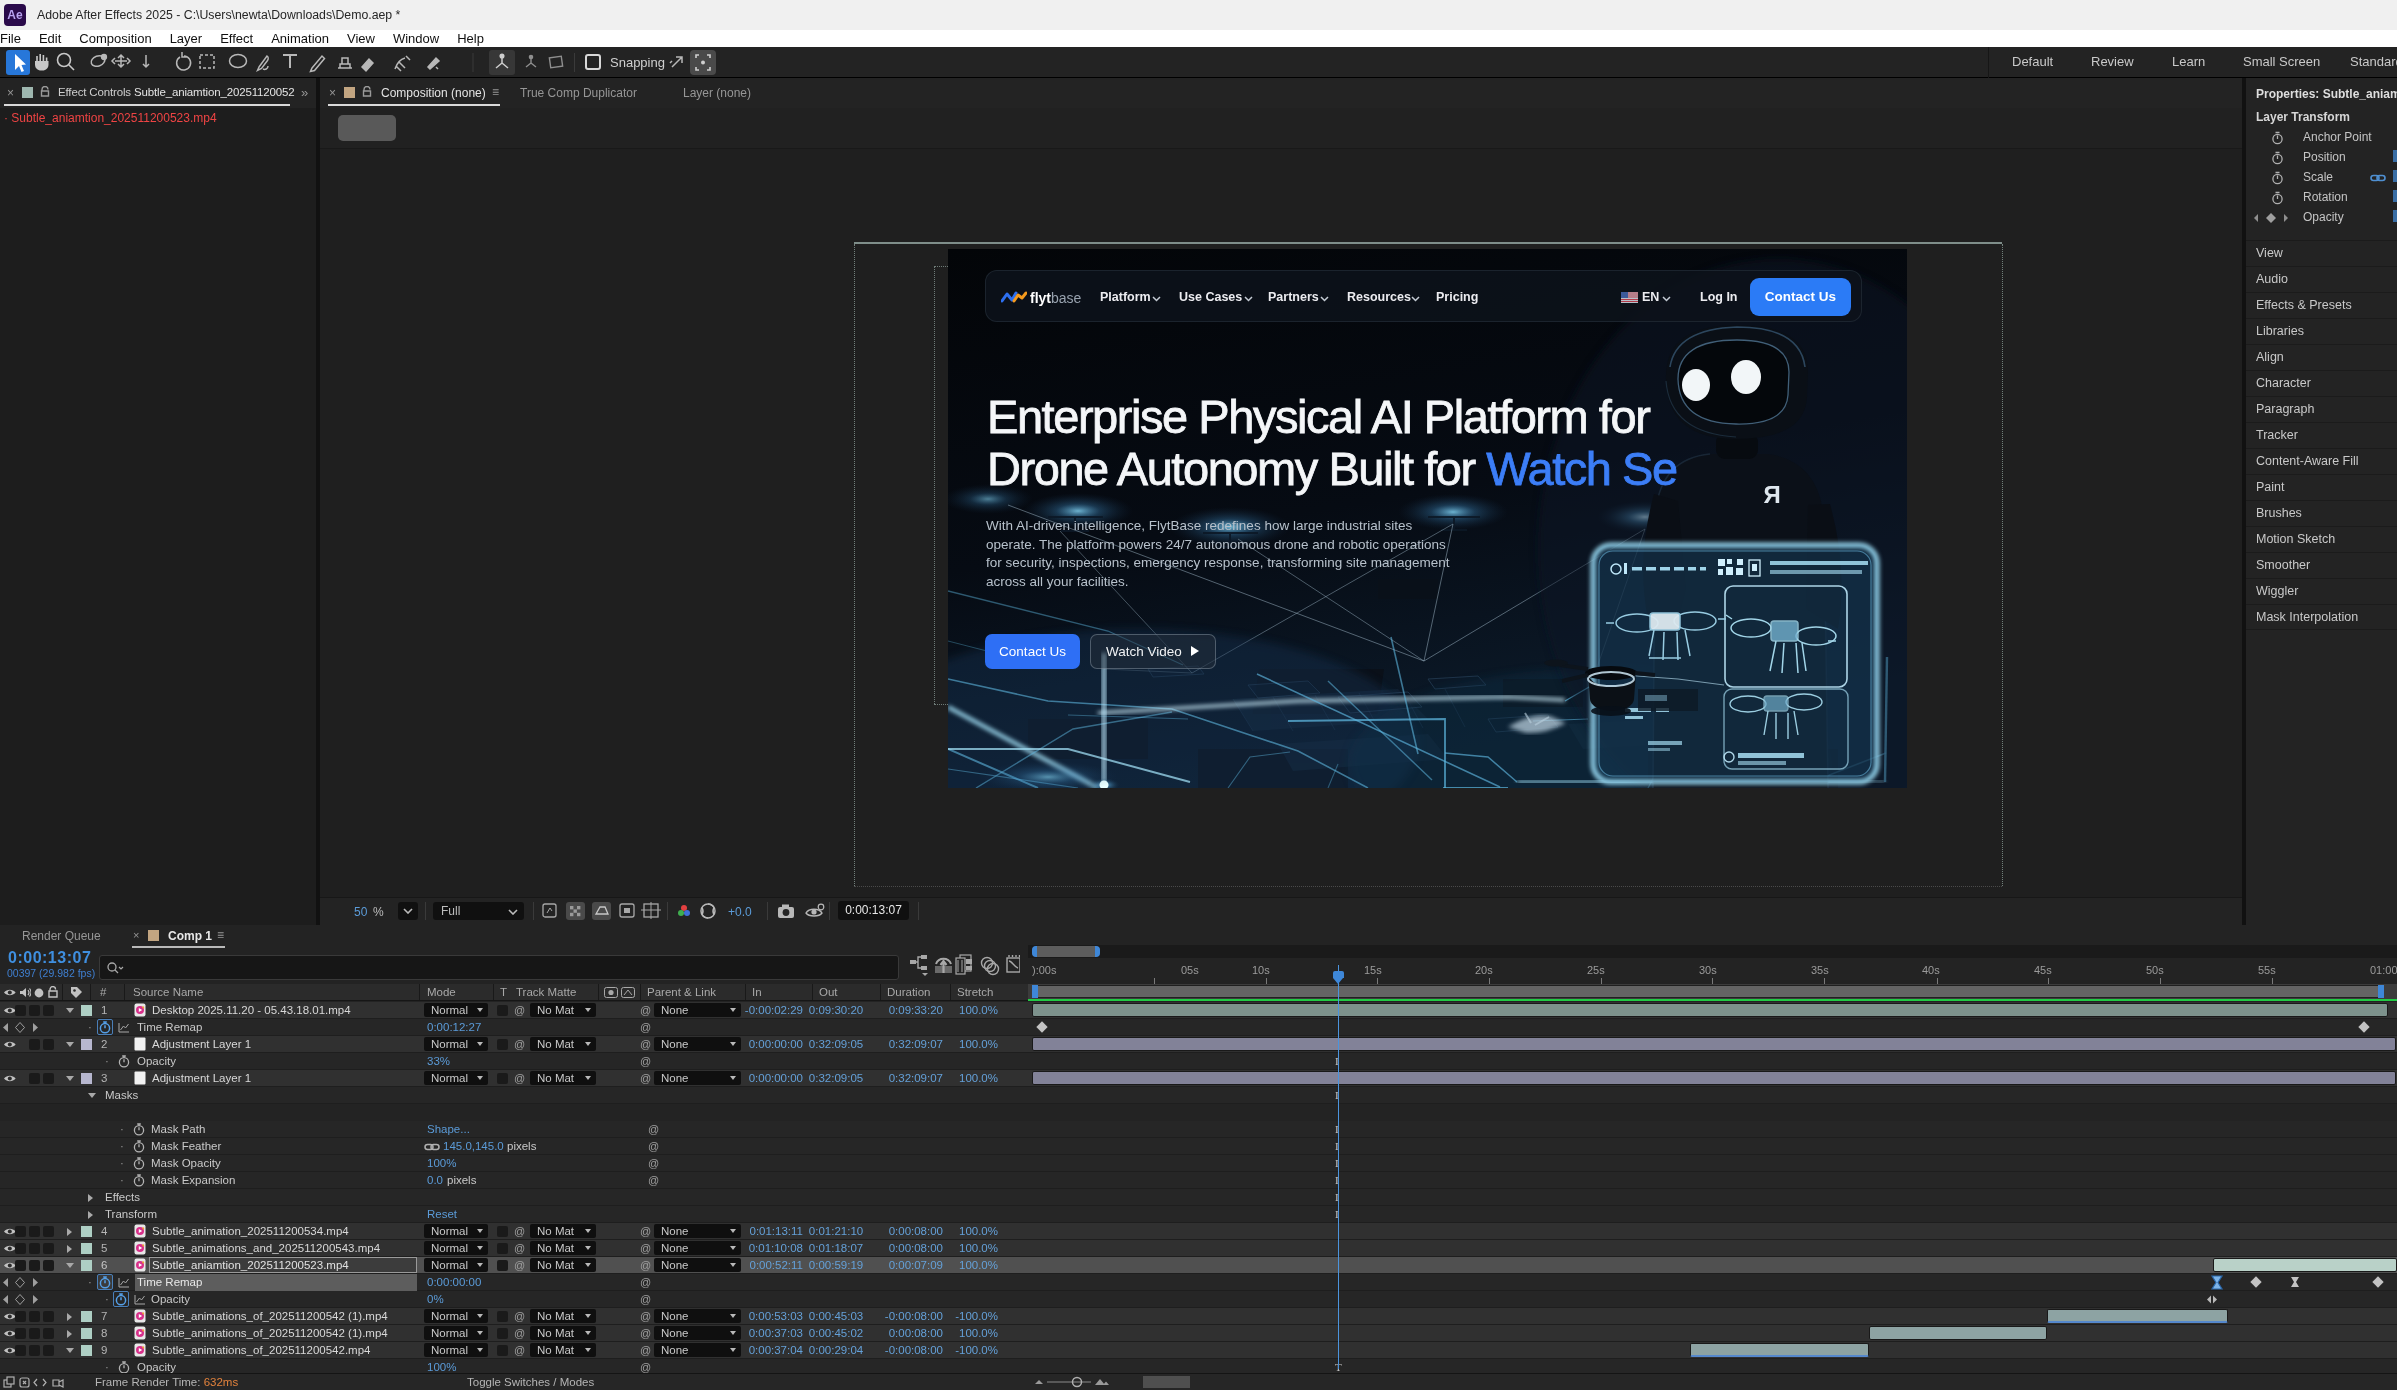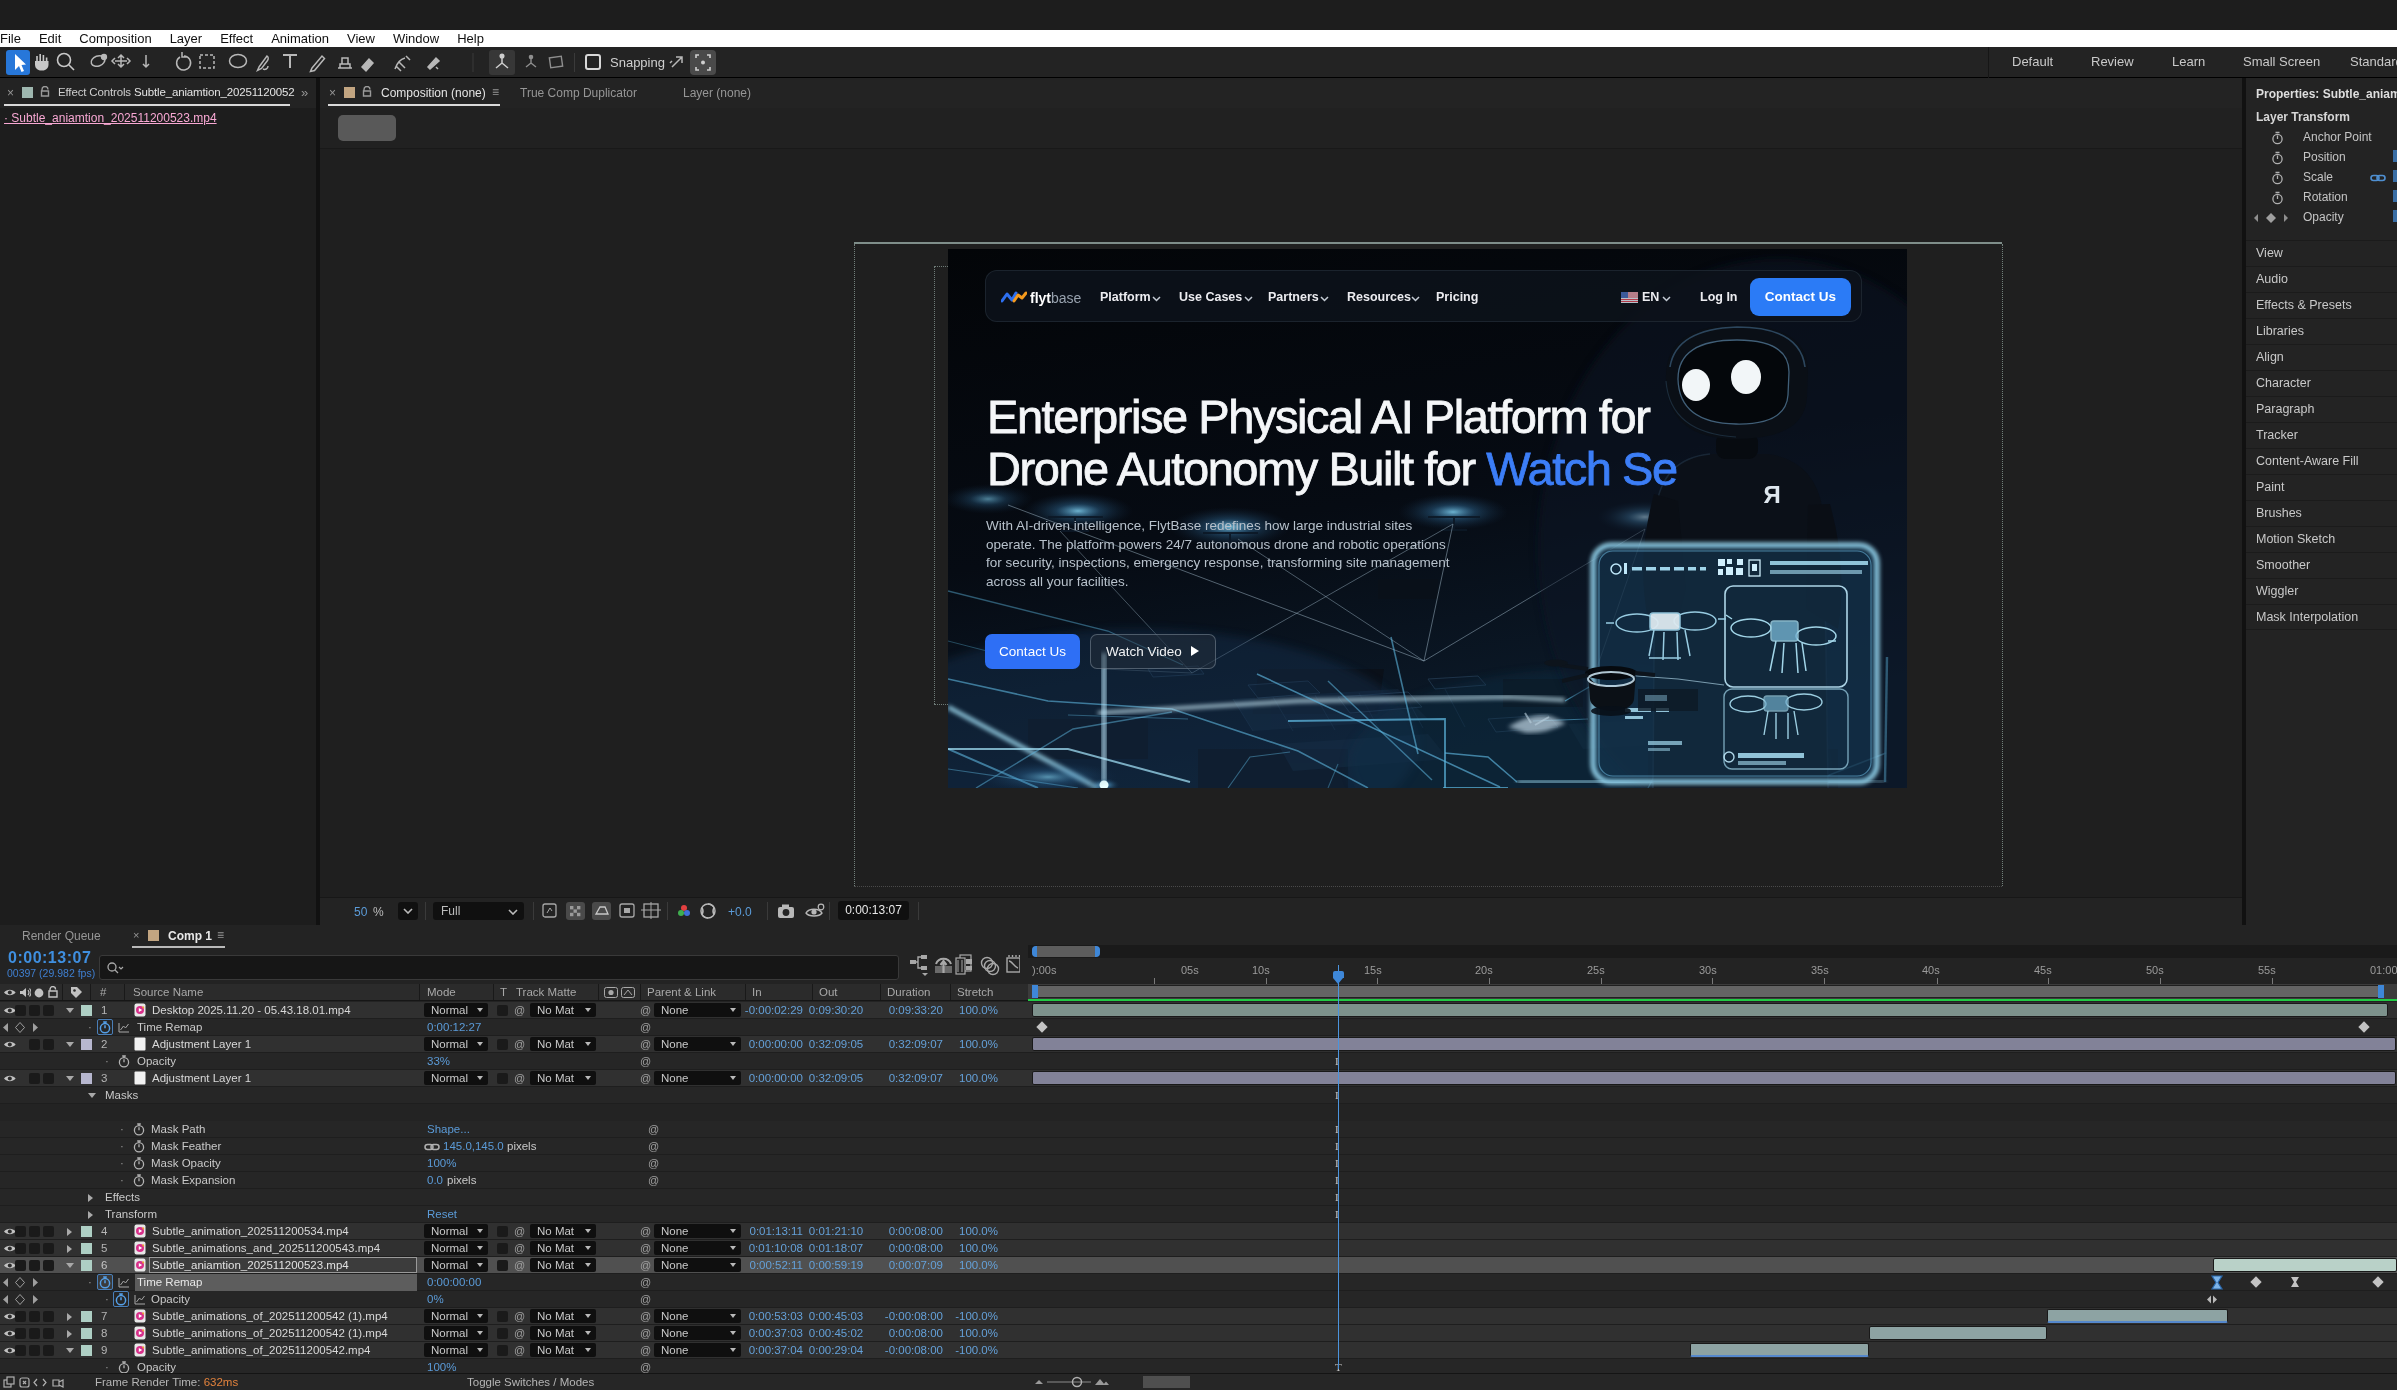--- a/index.html
+++ b/index.html
@@ -92,20 +92,24 @@
         </g>
       <g id="tagi">
           <path d="M1 1 h6 l5 5 -6 6 -5 -5 Z" fill="#c2c2c2"></path>
           <circle cx="4.5" cy="4.5" r="1.3" fill="#2a2a2a"></circle>
         </g>
       <g id="fdot">
           <circle cx="5" cy="5" r="4.4" fill="#c2c2c2"></circle>
         </g>
     </defs>
   </svg>
+  <div id="titlebar" class="abs">
+    <div class="abs" style="left:4px;top:4px;width:22px;height:22px;background:#2a0a4a;border-radius:4px;color:#b8a2f0;font-size:12px;font-weight:bold;text-align:center;line-height:22px;">Ae</div>
+    <div class="abs" style="left:37px;top:0;">Adobe After Effects 2025 - C:\Users\newta\Downloads\Demo.aep *</div>
+  </div>
   <div id="menubar" class="abs">
     <span style="margin-left:0;">File</span><span>Edit</span><span>Composition</span><span>Layer</span><span>Effect</span><span>Animation</span><span>View</span><span>Window</span><span>Help</span>
   </div>
   <div id="toolbar" class="abs">
     <svg width="760" height="31" viewBox="0 0 760 31" style="position:absolute;left:0;top:0;">
       <rect x="6" y="3" width="24" height="25" rx="3" fill="#2777d9"></rect>
       <path d="M15 7 L15 23 L19 19 L21.5 25 L24 24 L21.5 18 L26 17.5 Z" fill="#fff"></path>
       <g fill="none" stroke="#c8c8c8" stroke-width="1.6">
         <path d="M37 15 v-6 m3.2 6 v-8 m3.2 8 v-7 m3.2 7 v-4.5"></path>
         <path d="M35 14 h13.5 v3.5 c0 3.5-2.5 6-6 6 h-1.5 c-3.5 0-6-2.5-6-6 Z" fill="#c8c8c8" stroke="none"></path>
@@ -166,21 +170,21 @@
     <div class="abs" style="left:0;top:0;width:316px;height:30px;background:#232323;">
       <span class="abs dim" style="left:7px;top:8px;font-size:12px;">×</span>
       <span class="abs" style="left:22px;top:9px;width:11px;height:11px;background:#9fb8b0;"></span>
       <svg class="abs" width="11" height="12" viewBox="0 0 11 12" style="left:40px;top:8px;">
           <path d="M2 5 v-1.5 a3 3 0 0 1 6 0 M1.5 5 h7 v5 h-7 Z" fill="none" stroke="#9a9a9a" stroke-width="1.4"></path>
         </svg>
       <span class="abs tabtxt" style="left:58px;top:8px;white-space:nowrap;font-size:11.5px;letter-spacing:-0.15px;">Effect Controls <span style="color:#e4e4e4;">Subtle_aniamtion_20251120052</span></span>
       <span class="abs dim" style="left:301px;top:7px;font-size:13px;">»</span>
       <div class="abs" style="left:4px;top:26px;width:286px;height:2px;background:#d9d9d9;"></div>
     </div>
-    <div class="abs" style="left:4px;top:33px;font-size:12px;color:#f9a8d4;white-space:nowrap;text-decoration:underline;">· Subtle_aniamtion_202511200523.mp4</div>
+    <div class="abs" style="left:4px;top:33px;font-size:12px;color:#ef4444;white-space:nowrap;">· Subtle_aniamtion_202511200523.mp4</div>
   </div>
   <div id="vd1" class="abs vgap" style="left:316px;top:78px;width:4px;height:847px;"></div>
   <div id="vd2" class="abs vgap" style="left:2242px;top:78px;width:4px;height:847px;"></div>
   <div id="centerpanel" class="abs">
 
     <div class="abs" style="left:0;top:0;width:1922px;height:30px;background:#232323;">
       <span class="abs dim" style="left:9px;top:8px;font-size:12px;">×</span>
       <span class="abs" style="left:24px;top:9px;width:11px;height:11px;background:#c2a581;"></span>
       <svg class="abs" width="11" height="12" viewBox="0 0 11 12" style="left:42px;top:8px;">
           <path d="M2 5 v-1.5 a3 3 0 0 1 6 0 M1.5 5 h7 v5 h-7 Z" fill="none" stroke="#9a9a9a" stroke-width="1.4"></path>

